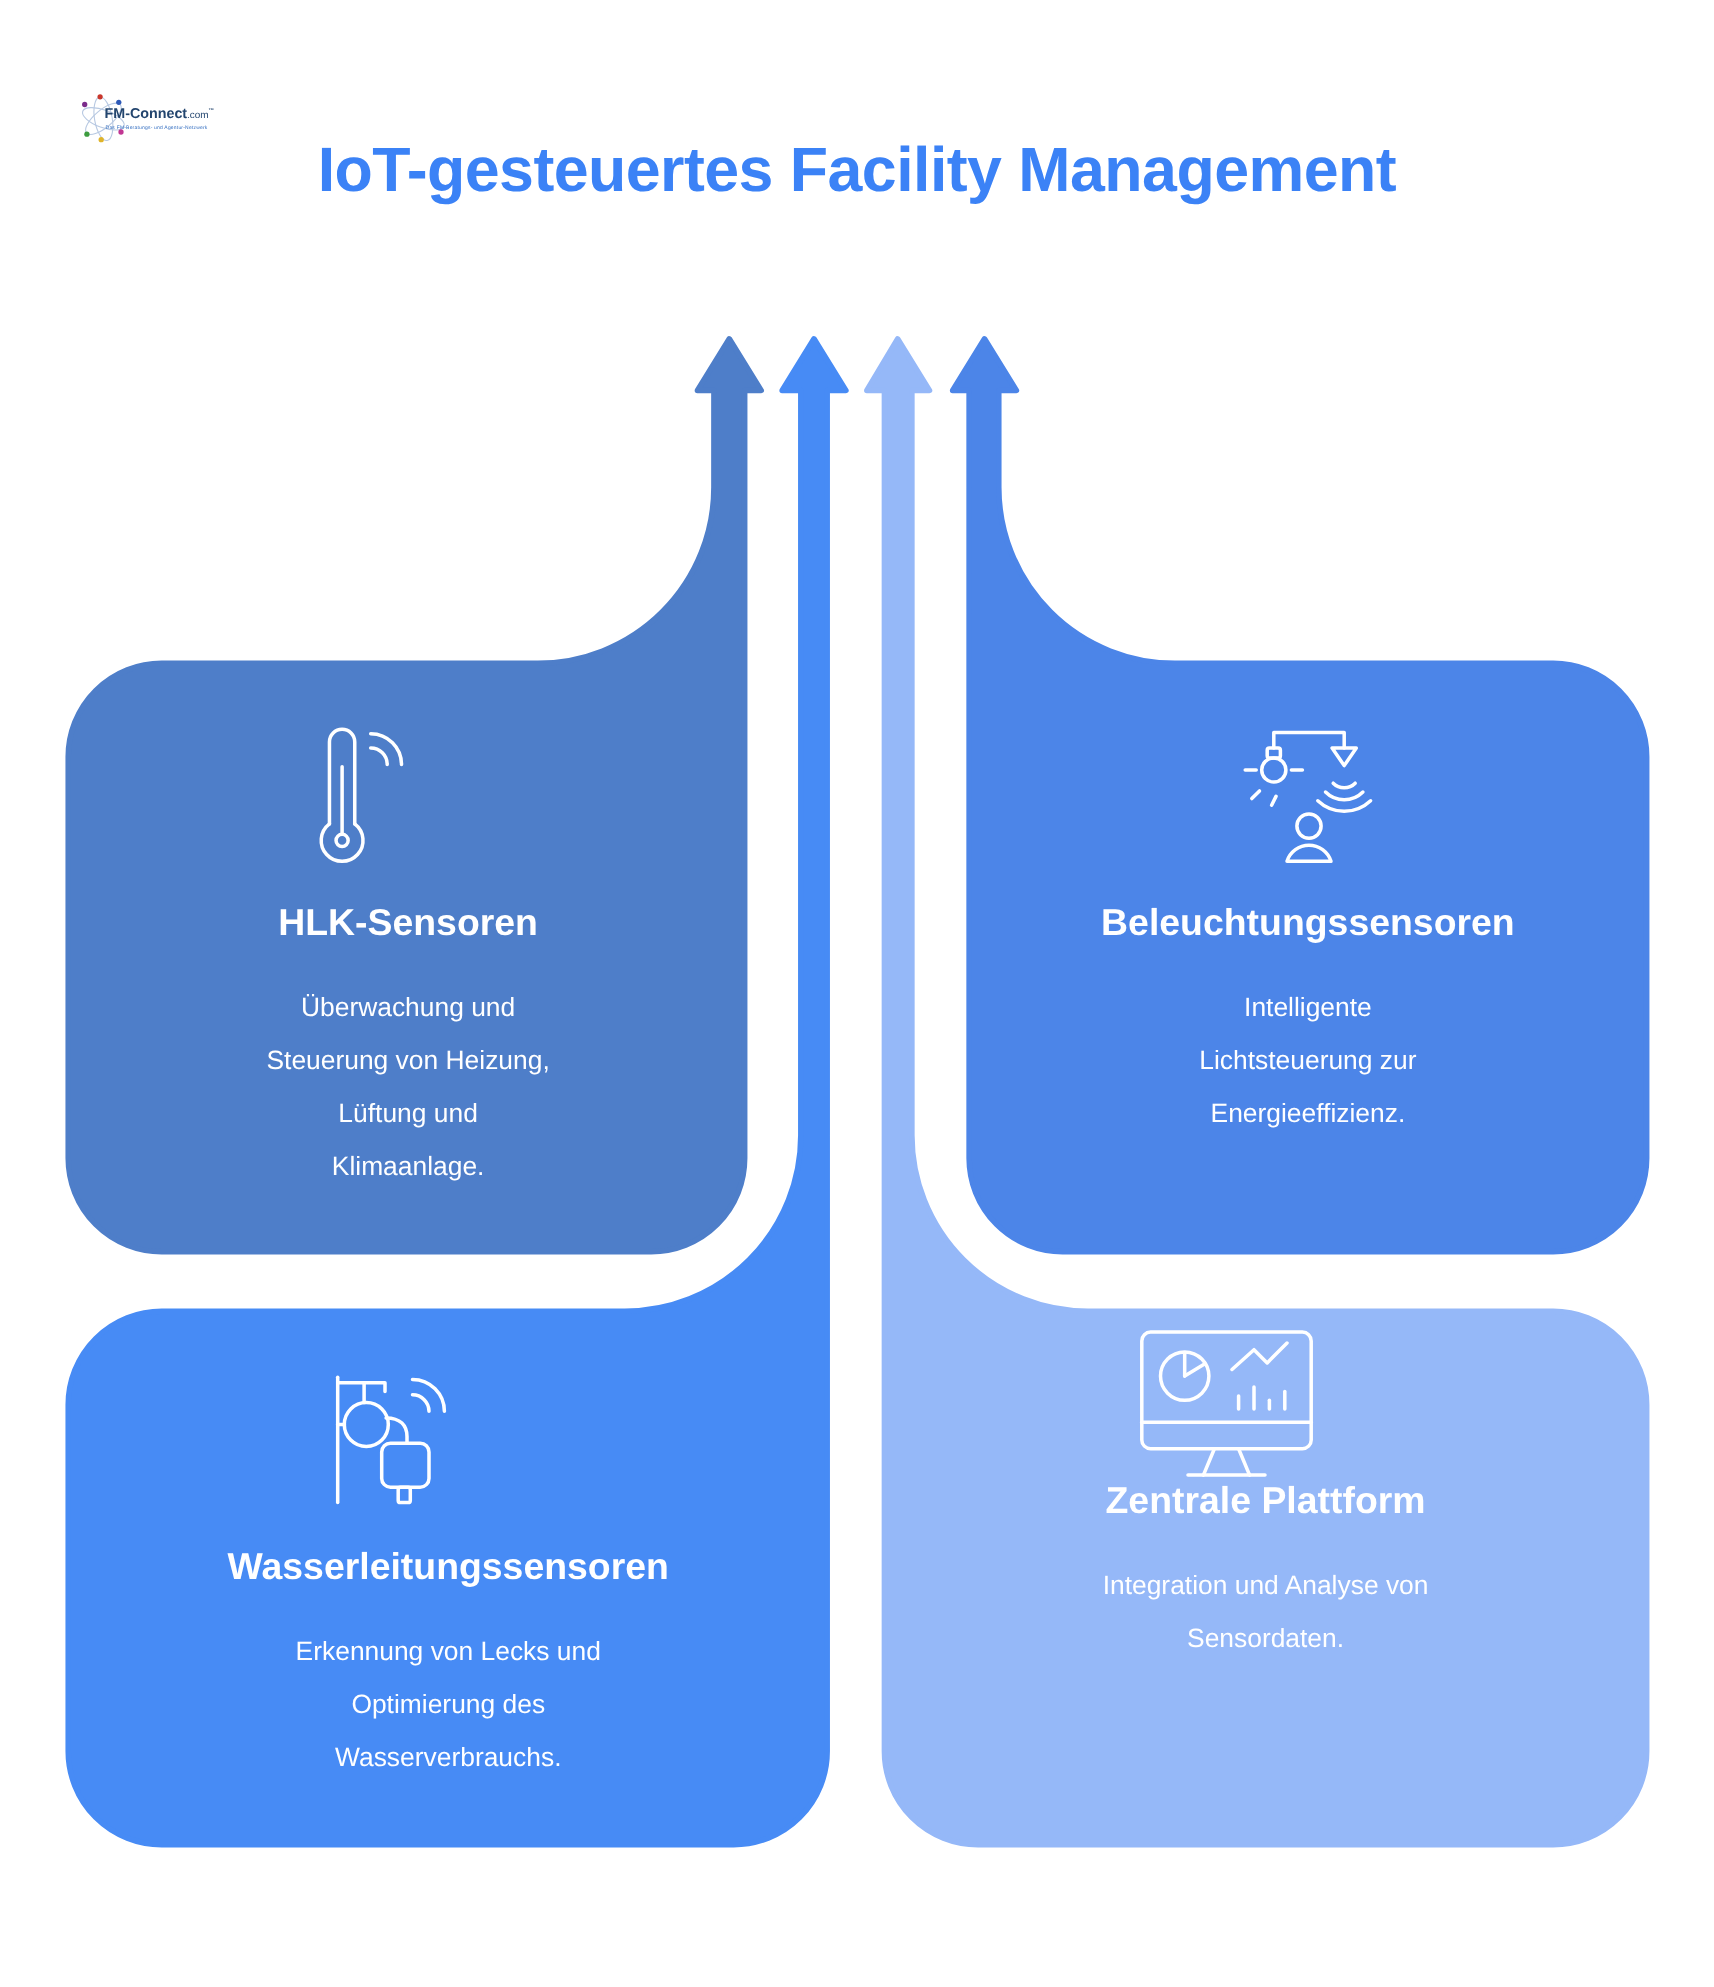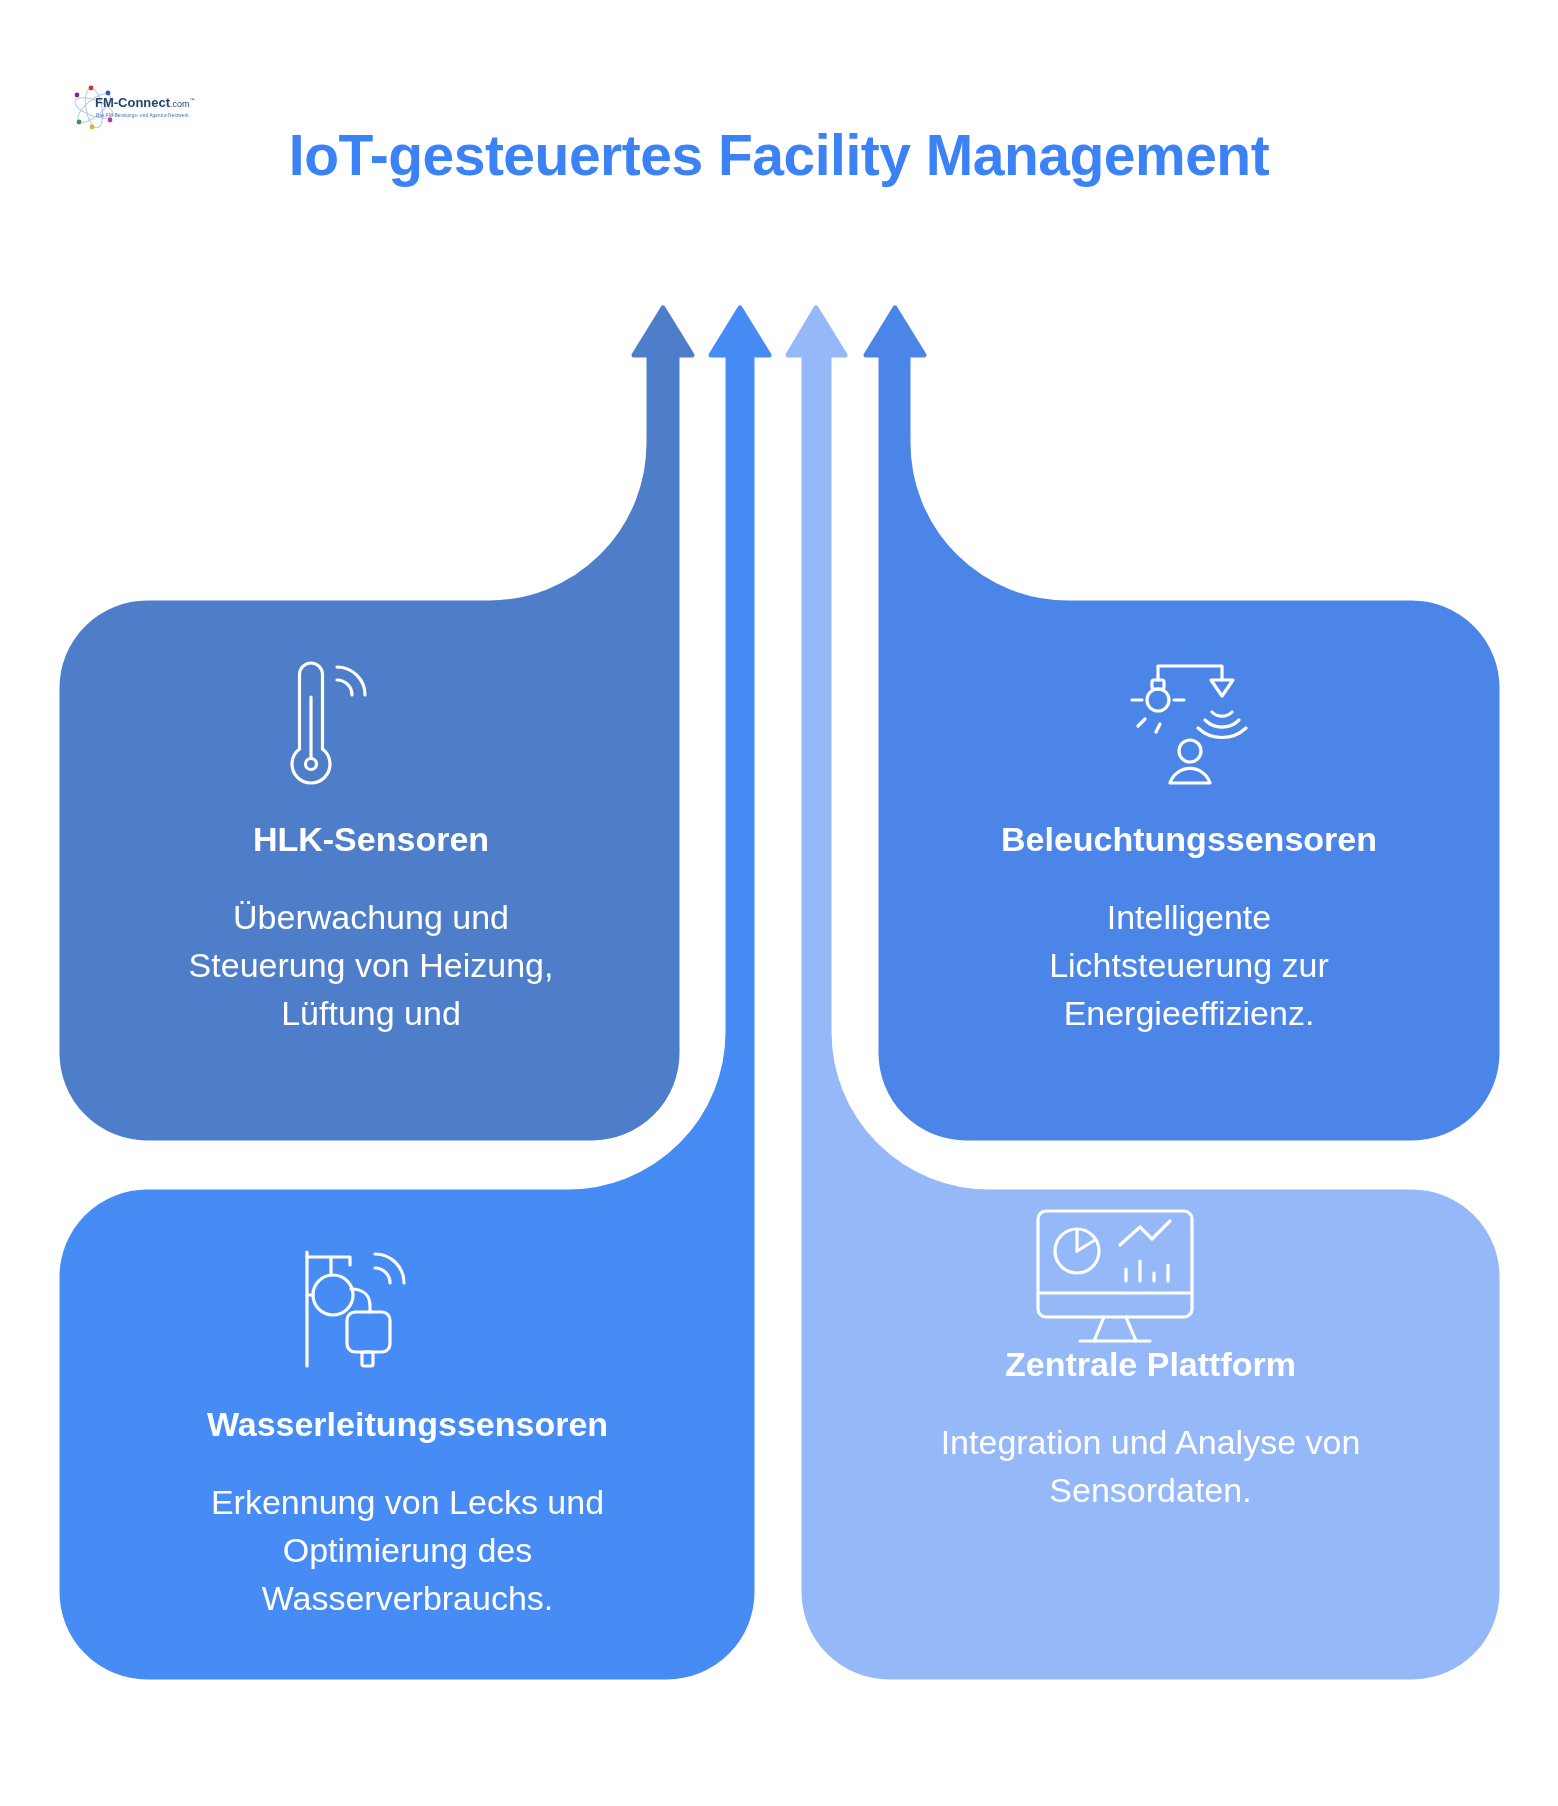--- a/index.html
+++ b/index.html
@@ -19,21 +19,21 @@
   
   #flows{position:absolute;left:0;top:0;}
   #flows path{stroke-width:5;stroke-linejoin:round;}
   
   .icon{position:absolute;}
   .icon path,.icon circle,.icon rect,.icon line,.icon polyline
        {fill:none;stroke:#ffffff;stroke-width:3.2;stroke-linecap:round;stroke-linejoin:round;}
   
   .card-text{position:absolute;text-align:center;color:#ffffff;}
   .card-title{font-size:34px;font-weight:700;line-height:42px;margin:0 0 33px 0;text-align:center;}
-  .card-body{font-size:34px;font-weight:400;line-height:48px;}
+  .card-body{font-size:24px;font-weight:400;line-height:48px;}
   .line{white-space:nowrap;}
   .ct-hlk{left:62px;top:818px;width:618px;}
   .ct-beleuchtung{left:881px;top:818px;width:616px;}
   .ct-wasser{left:62px;top:1403px;width:691px;}
   .ct-zentrale{left:804px;top:1343px;width:693px;}
 </style>
 </head>
 <body>
 
 <div id="canvas">
@@ -139,20 +139,21 @@
     <path d="M 74 112 L 64 136 M 96 112 L 106 136"></path>
     <line x1="50" y1="136" x2="120" y2="136"></line>
   </svg>
 
   <div class="card-text ct-hlk">
     <div class="card-title">HLK-Sensoren</div>
     <div class="card-body">
       <div class="line">Überwachung und</div>
       <div class="line">Steuerung von Heizung,</div>
       <div class="line">Lüftung und</div>
+      <div class="line">Klimaanlage.</div>
     </div>
   </div>
 
   <div class="card-text ct-beleuchtung">
     <div class="card-title">Beleuchtungssensoren</div>
     <div class="card-body">
       <div class="line">Intelligente</div>
       <div class="line">Lichtsteuerung zur</div>
       <div class="line">Energieeffizienz.</div>
     </div>

